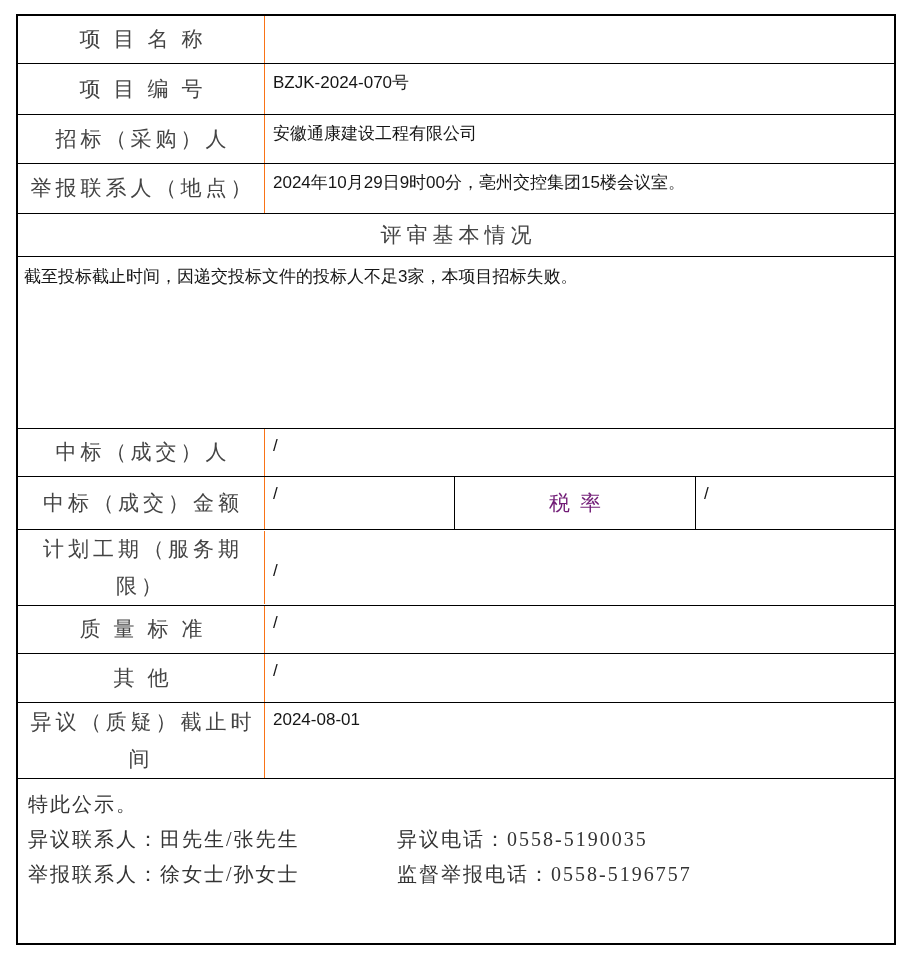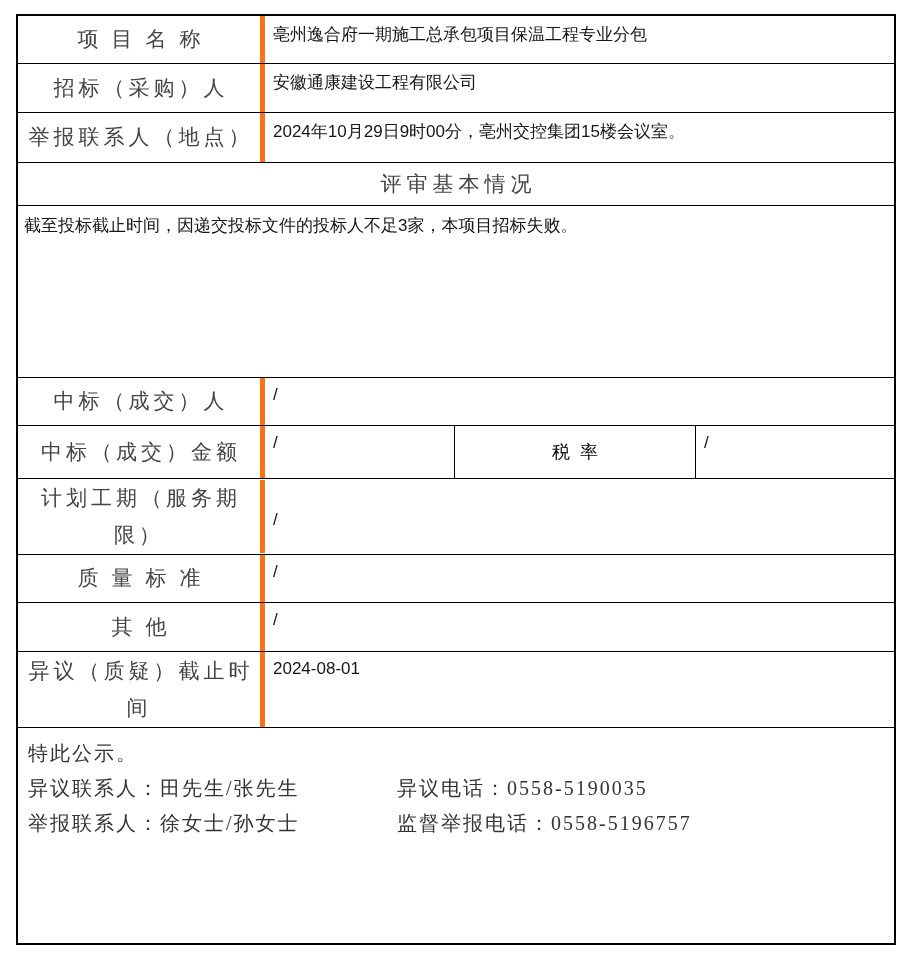--- a/index.html
+++ b/index.html
@@ -17,21 +17,21 @@
   }
   .row {
     display: flex;
     border-bottom: 1px solid #000;
     width: 100%;
   }
   .row:last-child { border-bottom: none; }
   .cell-label {
     width: 247px;
     flex: 0 0 247px;
-    border-right: 5px solid #f97316;
+    border-right: 1px solid #f97316;
     display: flex;
     align-items: center;
     justify-content: center;
     text-align: center;
     font-family: "Liberation Serif", "DejaVu Serif", serif;
     font-size: 21px;
     color: #444;
     line-height: 1.75;
     padding: 0 4px;
   }
@@ -79,22 +79,22 @@
     flex: 0 0 190px;
     border-right: 1px solid #000;
   }
   .tax-label {
     flex: 0 0 241px;
     border-right: 1px solid #000;
     display: flex;
     align-items: center;
     justify-content: center;
     font-family: "Liberation Serif", "DejaVu Serif", serif;
-    font-size: 18px;
-    color: #000000;
+    font-size: 21px;
+    color: #701a75;
     letter-spacing: 10px;
     text-indent: 10px;
   }
   .amount-v2 { flex: 1 1 auto; }
   .footer-cell {
     flex: 1;
     font-family: "Liberation Serif", "DejaVu Serif", serif;
     font-size: 20px;
     color: #333;
     padding: 8px 0 0 10px;
@@ -103,23 +103,26 @@
   .footer-line { line-height: 35px; white-space: nowrap; }
   .footer-left { display: inline-block; min-width: 362px; }
 </style>
 </head>
 <body>
 
 <div class="doc-table">
 
   <div class="row row-h1">
     <div class="cell-label ls-wide">项目名称</div>
-    <div class="cell-value">亳州逸合府一期施工总承包项目保温工程专业分包</div>
   </div>
 
+  <div class="row row-h2">
+    <div class="cell-label ls-wide">项目编号</div>
+    <div class="cell-value">BZJK-2024-070号</div>
+  </div>
 
   <div class="row row-h3">
     <div class="cell-label ls-norm">招标（采购）人</div>
     <div class="cell-value">安徽通康建设工程有限公司</div>
   </div>
 
   <div class="row row-h4">
     <div class="cell-label ls-norm">举报联系人（地点）</div>
     <div class="cell-value">2024年10月29日9时00分，亳州交控集团15楼会议室。</div>
   </div>

